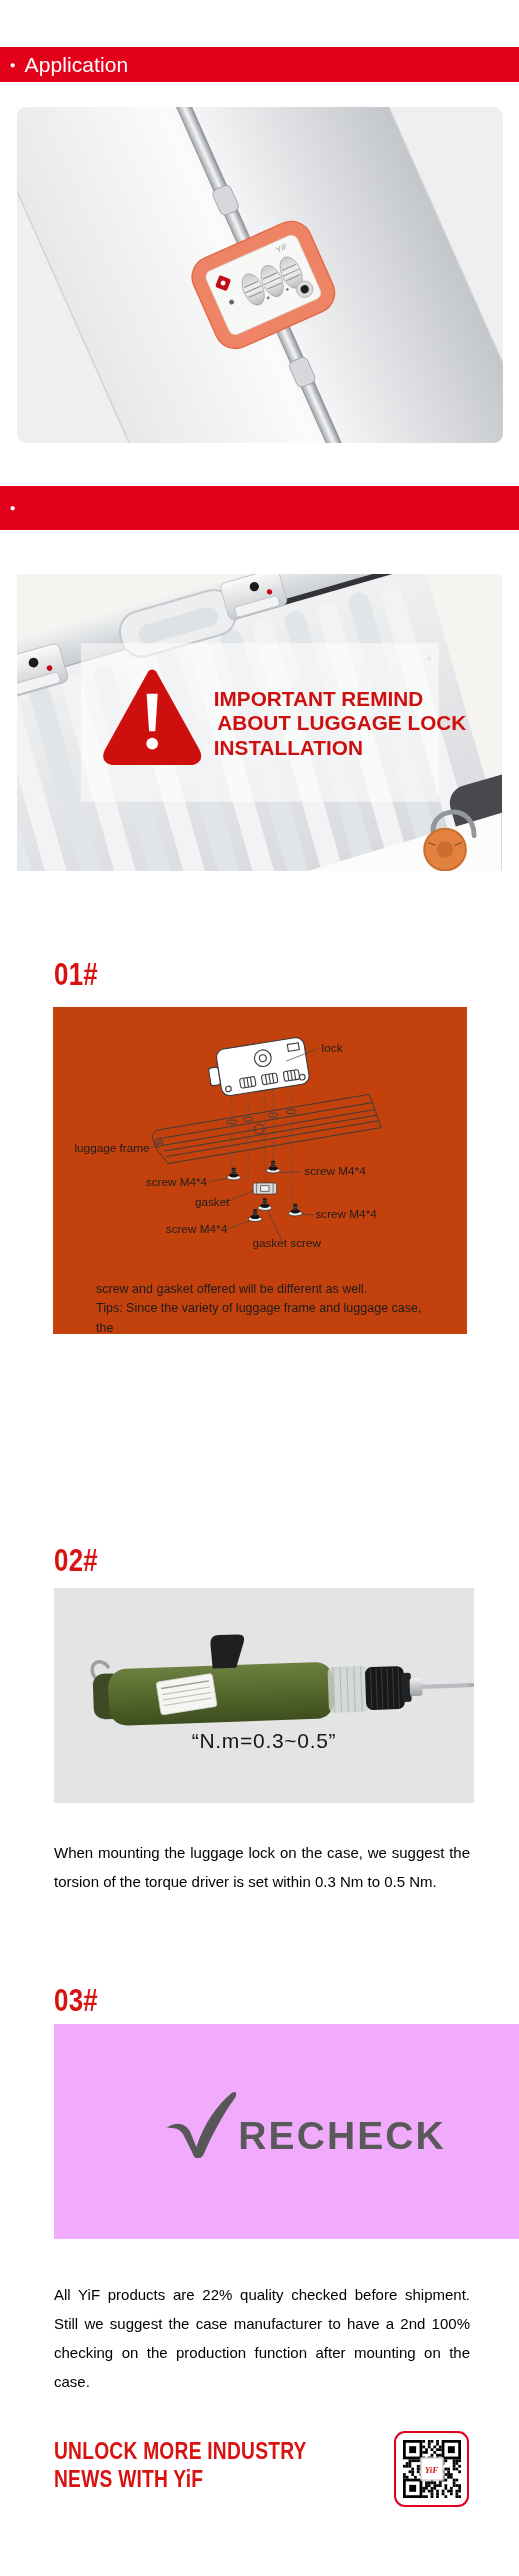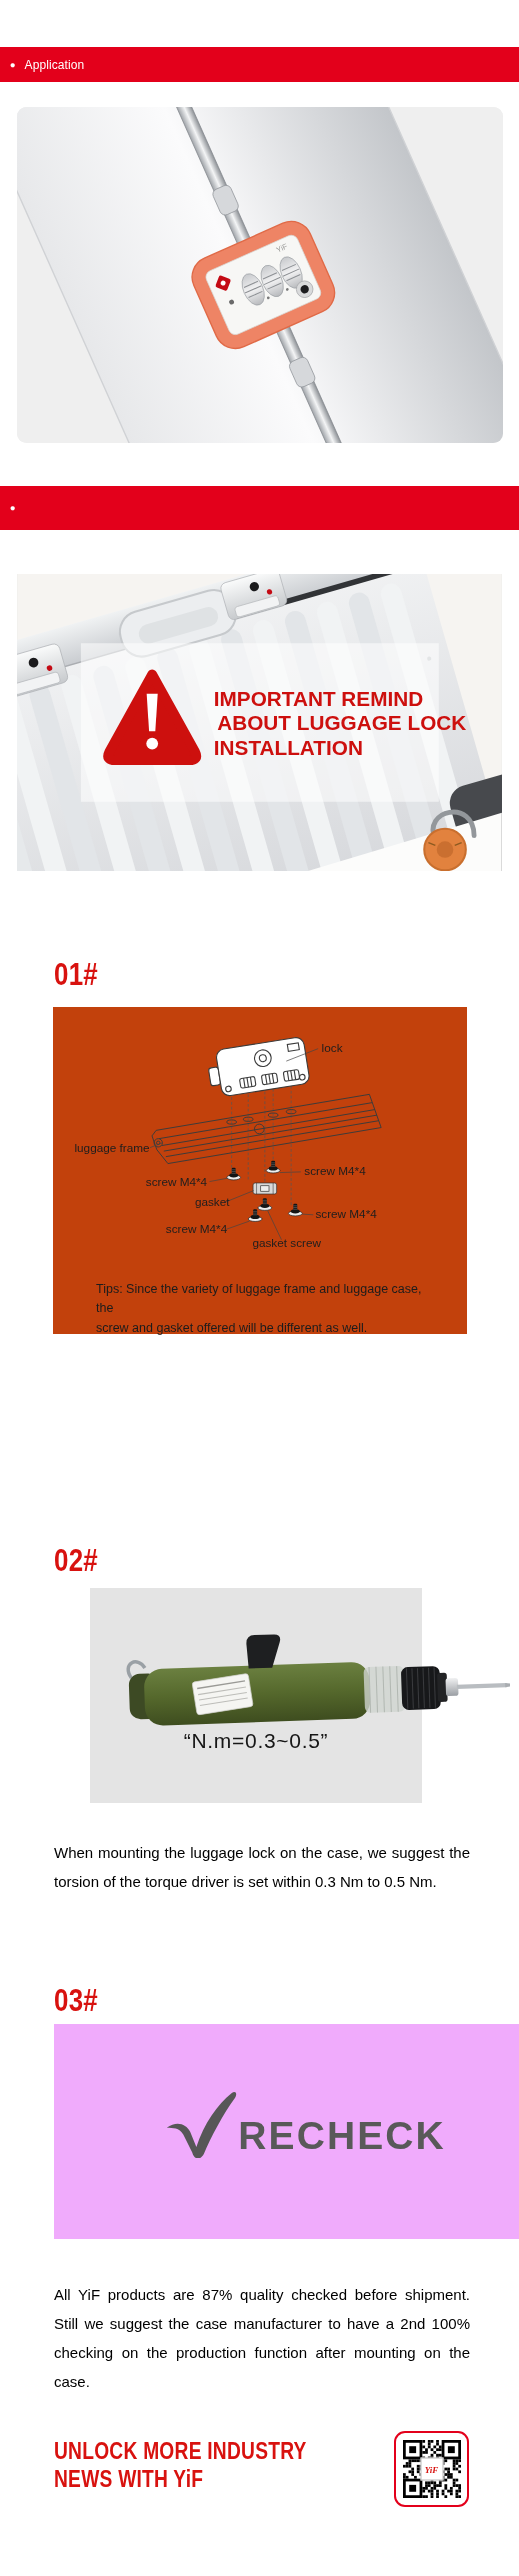--- a/index.html
+++ b/index.html
@@ -3,37 +3,37 @@
 <meta charset="utf-8">
 <style>
   html,body{margin:0;padding:0;background:#ffffff;}
   #page{position:relative;width:520px;height:2576px;background:#ffffff;overflow:hidden;
         font-family:"Liberation Sans",sans-serif;}
   svg text{font-family:"Liberation Sans",sans-serif;}
 
   .banner{position:absolute;left:0;width:520px;background:#e3001b;color:#ffffff;
           display:flex;align-items:center;box-sizing:border-box;padding-left:9.7px;}
   .banner .bullet{font-size:9.7px;margin-right:9px;line-height:1;}
-  .banner .blabel{font-size:12px;letter-spacing:0.1px;}
+  .banner .blabel{font-size:21px;letter-spacing:0.1px;}
   #banner-application{top:47px;height:35px;}
   #banner-remind{top:486px;height:44px;}
 
   .photo{position:absolute;overflow:hidden;}
   #photo-application{left:16.6px;top:107px;width:486px;height:336px;border-radius:9.7px;background:#efefef;}
   #photo-warning{left:17.3px;top:574px;width:485px;height:297px;background:#e5e5e5;}
 
   .section-num{position:absolute;left:54px;color:#d8120f;font-weight:bold;font-size:30.5px;
                line-height:1;transform:scaleX(0.85);transform-origin:left top;letter-spacing:0.3px;}
   #num-01{top:959px;}
   #num-02{top:1545px;}
   #num-03{top:1985px;}
 
   .graybox{position:absolute;}
   #box-diagram{left:53px;top:1007px;width:414px;height:327px;background:#c2410c;}
-  #box-driver{left:54px;top:1588px;width:332px;height:215px;background:#e4e4e4;margin-left:36px;}
+  #box-driver{left:54px;top:1588px;width:420px;height:215px;background:#e4e4e4;}
   #box-recheck{left:54px;top:2024px;width:492px;height:215px;background:#f0abfc;}
 
   .para{position:absolute;left:54px;width:416px;text-align:justify;color:#000000;
         font-size:15px;line-height:29px;}
   #para-1{top:1368px;}
   #para-2{top:1838px;}
   #para-3{top:2280px;}
 
   .tips{position:absolute;left:43px;top:273px;width:346px;font-size:12.5px;line-height:19.4px;color:#1c1c1c;}
 
@@ -310,22 +310,22 @@
         <text x="31" y="209">luggage frame</text>
         <text x="363" y="243">screw M4*4</text>
         <text x="134" y="259">screw M4*4</text>
         <text x="205" y="288">gasket</text>
         <text x="379" y="304">screw M4*4</text>
         <text x="163" y="327">screw M4*4</text>
         <text x="288" y="347">gasket screw</text>
       </g>
     </svg>
     <div class="tips">
+      <div>screw and gasket offered will be different as well.</div>
       <div>Tips: Since the variety of luggage frame and luggage case, the</div>
-      <div>screw and gasket offered will be different as well.</div>
     </div>
   </div>
 
 
   <div class="section-num" id="num-02">02#</div>
 
   <div class="graybox" id="box-driver">
     <svg width="420" height="215" viewBox="0 0 606 311">
       <defs>
         <linearGradient id="g-olive" x1="0" y1="0" x2="0" y2="1">
@@ -382,21 +382,21 @@
 
   <div class="graybox" id="box-recheck">
     <div class="recheck-row">
       <svg width="73" height="69" viewBox="0 0 106 100">
         <path d="M4 56 C18 46 32 50 38 62 L47 84 C58 50 78 22 98 6 C104 2 107 6 103 13 C86 36 68 70 58 94 C53 104 44 103 41 92 L28 66 C22 55 13 57 4 56 Z" fill="#575757"></path>
       </svg>
       <div class="recheck-word">RECHECK</div>
     </div>
   </div>
 
-  <div class="para" id="para-3">All YiF products are 87% quality checked before shipment. Still we suggest the case manufacturer to have a 2nd 100% checking on the production function after mounting on the case.</div>
+  <div class="para" id="para-3">All YiF products are 22% quality checked before shipment. Still we suggest the case manufacturer to have a 2nd 100% checking on the production function after mounting on the case.</div>
 
   <div id="footer-heading">
     <div>UNLOCK MORE INDUSTRY</div>
     <div>NEWS WITH YiF</div>
   </div>
 
   <div id="qr-block">
     <svg id="qr-svg" width="58" height="58" viewBox="0 0 84 84">
         <g fill="#000">
           <rect x="2" y="2" width="24" height="24" fill="none" stroke="#000" stroke-width="4"></rect>

